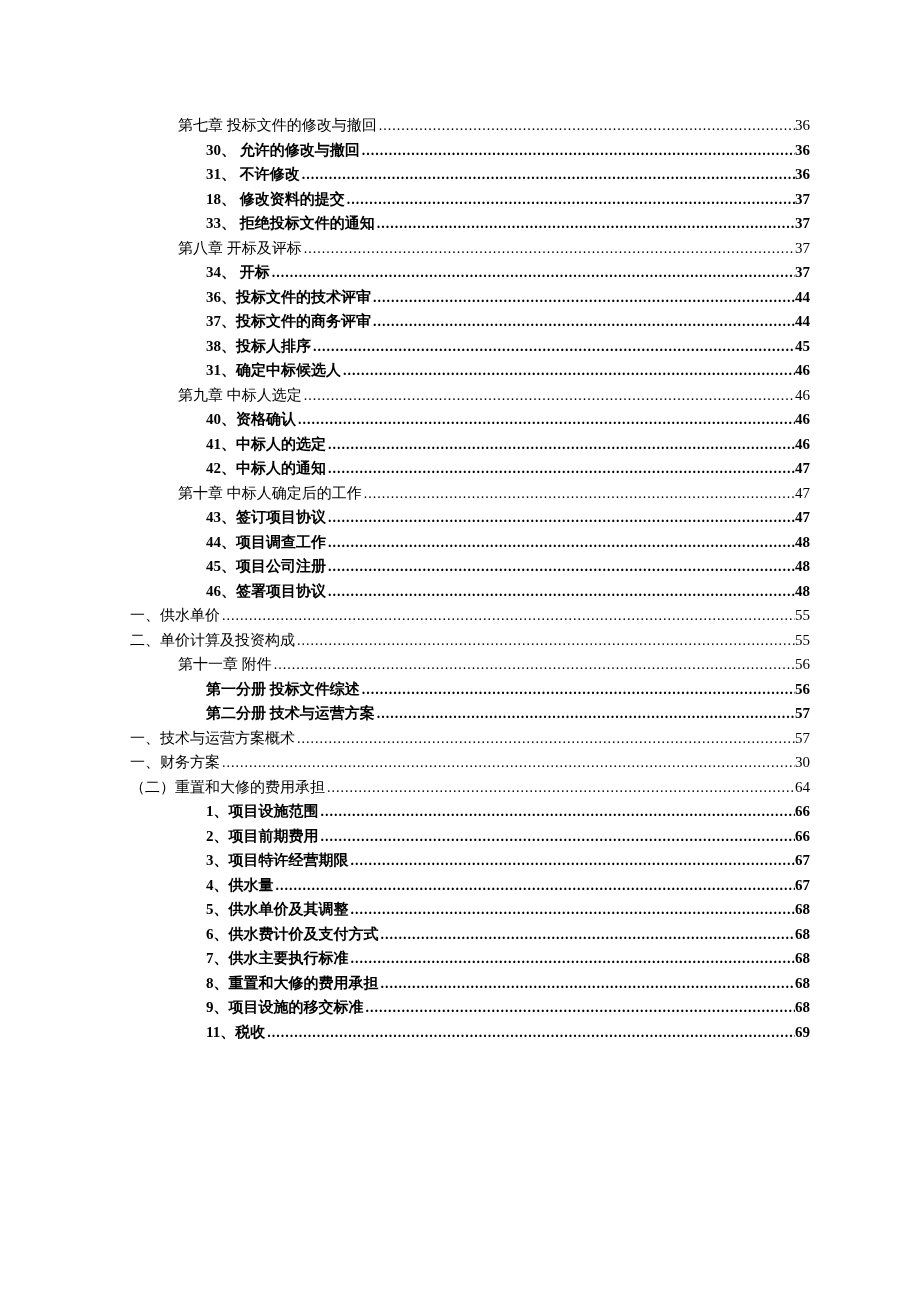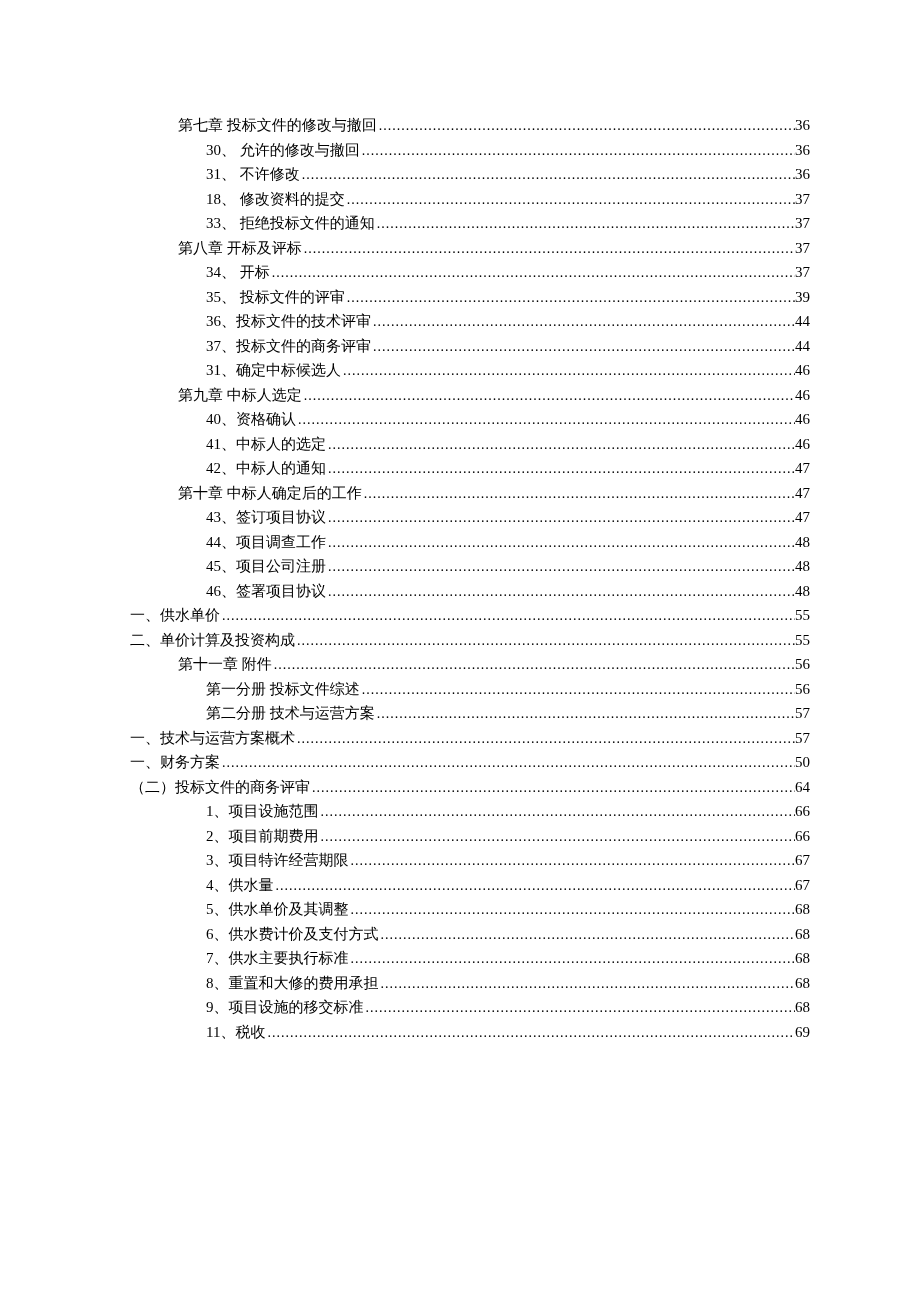--- a/index.html
+++ b/index.html
@@ -35,21 +35,21 @@
     }
     .toc-dots::after {
       content: "........................................................................................................................................................................................................................................................";
     }
     .toc-page {
       flex-shrink: 0;
       text-align: center;
     }
     .indent-0 { padding-left: 0px; }
     .indent-1 { padding-left: 48px; }
-    .indent-2 { padding-left: 76px; }
+    .indent-2 { padding-left: 76px; font-weight: bold; }
   </style>
 </head>
 <body>
 
 <div id="toc-container">
     <div class="toc-line indent-1">
       <span class="toc-label">第七章 投标文件的修改与撤回</span>
       <span class="toc-dots"></span>
       <span class="toc-page">36</span>
     </div>
@@ -77,35 +77,35 @@
       <span class="toc-label">第八章   开标及评标</span>
       <span class="toc-dots"></span>
       <span class="toc-page">37</span>
     </div>
     <div class="toc-line indent-2">
       <span class="toc-label">34、 开标</span>
       <span class="toc-dots"></span>
       <span class="toc-page">37</span>
     </div>
     <div class="toc-line indent-2">
-      <span class="toc-label">35、 投标文件的评审</span>
-      <span class="toc-dots"></span>
-      <span class="toc-page">39</span>
-    </div>
-    <div class="toc-line indent-2">
       <span class="toc-label">36、投标文件的技术评审</span>
       <span class="toc-dots"></span>
       <span class="toc-page">44</span>
     </div>
     <div class="toc-line indent-2">
       <span class="toc-label">37、投标文件的商务评审</span>
       <span class="toc-dots"></span>
       <span class="toc-page">44</span>
     </div>
     <div class="toc-line indent-2">
+      <span class="toc-label">38、投标人排序</span>
+      <span class="toc-dots"></span>
+      <span class="toc-page">45</span>
+    </div>
+    <div class="toc-line indent-2">
       <span class="toc-label">31、确定中标候选人</span>
       <span class="toc-dots"></span>
       <span class="toc-page">46</span>
     </div>
     <div class="toc-line indent-1">
       <span class="toc-label">第九章    中标人选定</span>
       <span class="toc-dots"></span>
       <span class="toc-page">46</span>
     </div>
     <div class="toc-line indent-2">
@@ -174,24 +174,24 @@
       <span class="toc-page">57</span>
     </div>
     <div class="toc-line indent-0">
       <span class="toc-label">一、技术与运营方案概术</span>
       <span class="toc-dots"></span>
       <span class="toc-page">57</span>
     </div>
     <div class="toc-line indent-0">
       <span class="toc-label">一、财务方案</span>
       <span class="toc-dots"></span>
-      <span class="toc-page">50</span>
-    </div>
-    <div class="toc-line indent-0">
-      <span class="toc-label">（二）投标文件的商务评审</span>
+      <span class="toc-page">30</span>
+    </div>
+    <div class="toc-line indent-0">
+      <span class="toc-label">（二）重置和大修的费用承担</span>
       <span class="toc-dots"></span>
       <span class="toc-page">64</span>
     </div>
     <div class="toc-line indent-2">
       <span class="toc-label">1、项目设施范围</span>
       <span class="toc-dots"></span>
       <span class="toc-page">66</span>
     </div>
     <div class="toc-line indent-2">
       <span class="toc-label">2、项目前期费用</span>

